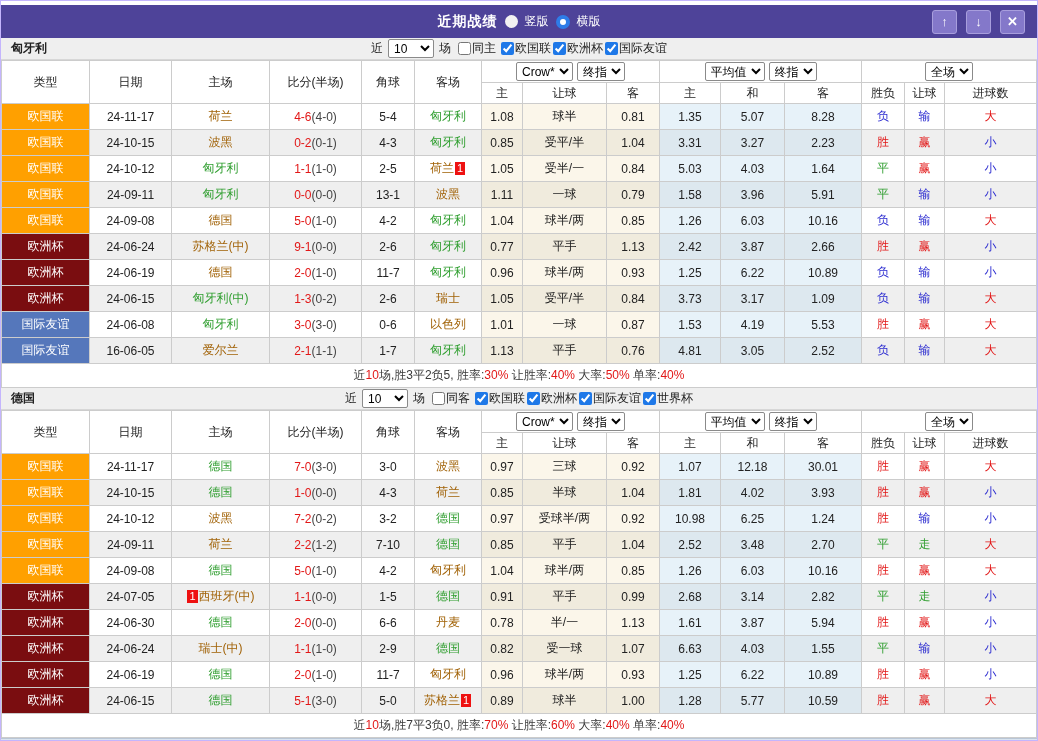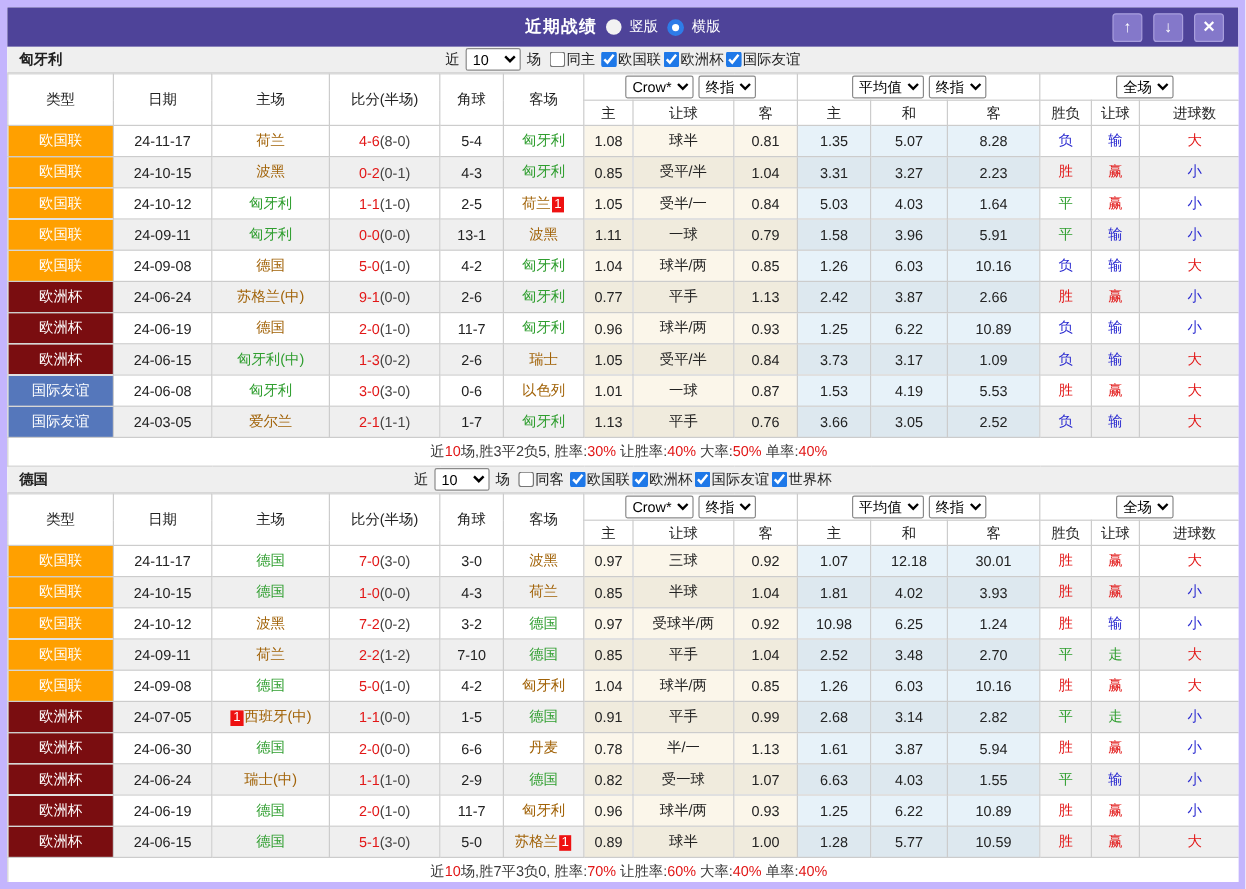--- a/index.html
+++ b/index.html
@@ -1,17 +1,17 @@
 <!DOCTYPE html>
 <html><head>
 <meta charset="utf-8">
 <style>
   * { box-sizing: border-box; }
   body { margin: 0; font-family: "Liberation Sans", "DejaVu Sans", sans-serif; background: #fff; }
-  .page { width: 1038px; height: 741px; border: 6px solid #c4b5fd; overflow: hidden; display: flex; flex-direction: column; }
+  .page { width: 1038px; height: 741px; border: 1px solid #c4b5fd; overflow: hidden; display: flex; flex-direction: column; }
   .top-strip { height: 4px; background: #fff; }
   
   .titlebar { height: 33px; background: #4e4399; position: relative; display: flex; align-items: center; flex: none; }
   .title-group { position: absolute; left: 0; right: 0; display: flex; justify-content: center; align-items: center; gap: 7px; color: #fff; }
   .title { font-weight: bold; font-size: 14px; letter-spacing: 1px; }
   .radio-label { font-size: 12px; }
   .radio { width: 13px; height: 13px; border-radius: 50%; display: inline-block; cursor: pointer; }
   .radio-plain { background: #f2f2f2; }
   .radio-selected { width: 14px; height: 14px; background: #fff; border: 4px solid #2e7ce8; }
   .titlebar-buttons { margin-left: auto; display: flex; gap: 9px; padding-right: 12px; position: relative; }
@@ -157,21 +157,21 @@
           <th>胜负</th>
           <th>让球</th>
           <th>进球数</th>
         </tr>
       </thead>
       <tbody>
           <tr>
             <td class="c-type type-orange"><span>欧国联</span></td>
             <td class="date-cell">24-11-17</td>
             <td><span class="plain-team">荷兰</span></td>
-            <td><span class="t-red">4-6</span><span class="half">(8-0)</span></td>
+            <td><span class="t-red">4-6</span><span class="half">(4-0)</span></td>
             <td class="corner-cell">5-4</td>
             <td><span class="hl">匈牙利</span></td>
             <td class="crow odds-num">1.08</td>
             <td class="crow odds-num">球半</td>
             <td class="crow odds-num">0.81</td>
             <td class="avg odds-num">1.35</td>
             <td class="avg odds-num">5.07</td>
             <td class="avg odds-num">8.28</td>
             <td class="t-blue">负</td>
             <td class="t-blue">输</td>
@@ -308,29 +308,29 @@
             <td class="crow odds-num">0.87</td>
             <td class="avg odds-num">1.53</td>
             <td class="avg odds-num">4.19</td>
             <td class="avg odds-num">5.53</td>
             <td class="t-red">胜</td>
             <td class="t-red">赢</td>
             <td class="t-red">大</td>
           </tr>
           <tr>
             <td class="c-type type-blue"><span>国际友谊</span></td>
-            <td class="date-cell">24-03-05</td>
+            <td class="date-cell">16-06-05</td>
             <td><span class="plain-team">爱尔兰</span></td>
             <td><span class="t-red">2-1</span><span class="half">(1-1)</span></td>
             <td class="corner-cell">1-7</td>
             <td><span class="hl">匈牙利</span></td>
             <td class="crow odds-num">1.13</td>
             <td class="crow odds-num">平手</td>
             <td class="crow odds-num">0.76</td>
-            <td class="avg odds-num">3.66</td>
+            <td class="avg odds-num">4.81</td>
             <td class="avg odds-num">3.05</td>
             <td class="avg odds-num">2.52</td>
             <td class="t-blue">负</td>
             <td class="t-blue">输</td>
             <td class="t-red">大</td>
           </tr>
         </tbody>
       <tfoot>
         <tr class="summary-row">
             <td colspan="15"><span class="sum-base">近</span><span class="t-red">10</span><span class="sum-base">场,胜3平2负5, 胜率:</span><span class="t-red">30%</span><span class="sum-base"> 让胜率:</span><span class="t-red">40%</span><span class="sum-base"> 大率:</span><span class="t-red">50%</span><span class="sum-base"> 单率:</span><span class="t-red">40%</span></td>

